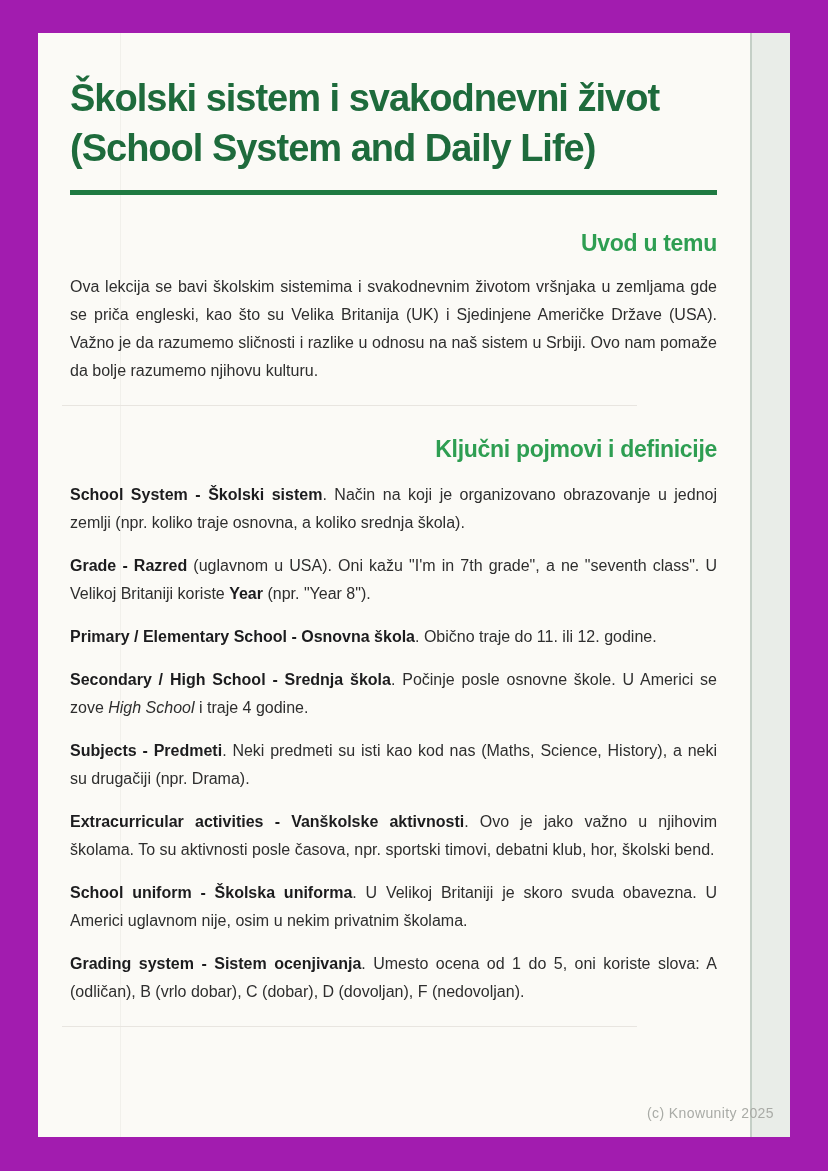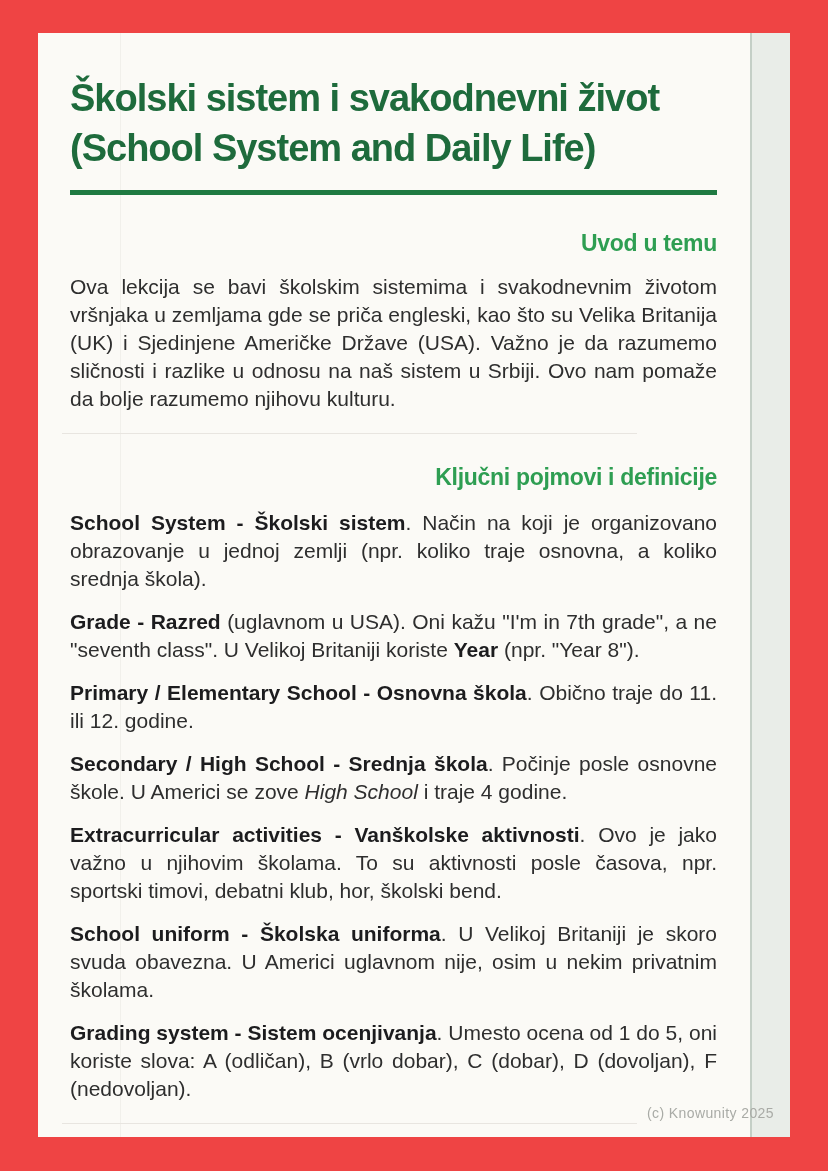--- a/index.html
+++ b/index.html
@@ -14,21 +14,21 @@
     --divider: #e8e5e0;
     --watermark: #a9aba6;
   }
   * { margin: 0; padding: 0; box-sizing: border-box; }
   html, body {
     width: 828px; height: 1171px;
     background: #ffffff;
     font-family: "Liberation Sans", "DejaVu Sans", sans-serif;
     overflow: hidden;
   }
-  .canvas { position: relative; width: 828px; height: 1171px; background: #ef4444; }
+  .canvas { position: relative; width: 828px; height: 1171px; background: #a21caf; }
 
   .page {
     position: absolute; left: 38px; top: 33px;
     width: 752px; height: 1104px;
     background: var(--page_bg);
   }
   .edge-strip {
     position: absolute; top: 0; right: 0;
     width: 40px; height: 100%;
     background: var(--strip_bg);
@@ -63,21 +63,21 @@
     line-height: 28px;
     font-weight: 700;
     letter-spacing: -0.3px;
     color: var(--heading_green);
     text-align: right;
   }
   .h-intro { margin-top: 34px; }
   .h-terms { margin-top: 29px; }
 
   .body-text, .def {
-    font-size: 21px;
+    font-size: 16px;
     line-height: 28px;
     color: var(--body_text);
     text-align: justify;
   }
   .body-text { margin-top: 16px; }
 
   .section-divider {
     border: none;
     border-top: 1px solid var(--divider);
     width: 575px;
@@ -119,20 +119,21 @@
 
       <hr class="section-divider">
 
       <h2 class="section-heading h-terms">Ključni pojmovi i definicije</h2>
 
       <div class="defs">
           <p class="def"><strong>School System - Školski sistem</strong><span>. Način na koji je organizovano obrazovanje u jednoj zemlji (npr. koliko traje osnovna, a koliko srednja škola).</span></p>
           <p class="def"><strong>Grade - Razred</strong><span> (uglavnom u USA). Oni kažu "I'm in 7th grade", a ne "seventh class". U Velikoj Britaniji koriste </span><strong>Year</strong><span> (npr. "Year 8").</span></p>
           <p class="def"><strong>Primary / Elementary School - Osnovna škola</strong><span>. Obično traje do 11. ili 12. godine.</span></p>
           <p class="def"><strong>Secondary / High School - Srednja škola</strong><span>. Počinje posle osnovne škole. U Americi se zove </span><em>High School</em><span> i traje 4 godine.</span></p>
+          <p class="def"><strong>Subjects - Predmeti</strong><span>. Neki predmeti su isti kao kod nas (Maths, Science, History), a neki su drugačiji (npr. Drama).</span></p>
           <p class="def"><strong>Extracurricular activities - Vanškolske aktivnosti</strong><span>. Ovo je jako važno u njihovim školama. To su aktivnosti posle časova, npr. sportski timovi, debatni klub, hor, školski bend.</span></p>
           <p class="def"><strong>School uniform - Školska uniforma</strong><span>. U Velikoj Britaniji je skoro svuda obavezna. U Americi uglavnom nije, osim u nekim privatnim školama.</span></p>
           <p class="def"><strong>Grading system - Sistem ocenjivanja</strong><span>. Umesto ocena od 1 do 5, oni koriste slova: A (odličan), B (vrlo dobar), C (dobar), D (dovoljan), F (nedovoljan).</span></p>
         </div>
 
       <hr class="section-divider divider-bottom">
     </div>
 
     <div class="watermark">(c) Knowunity 2025</div>
   </div>

